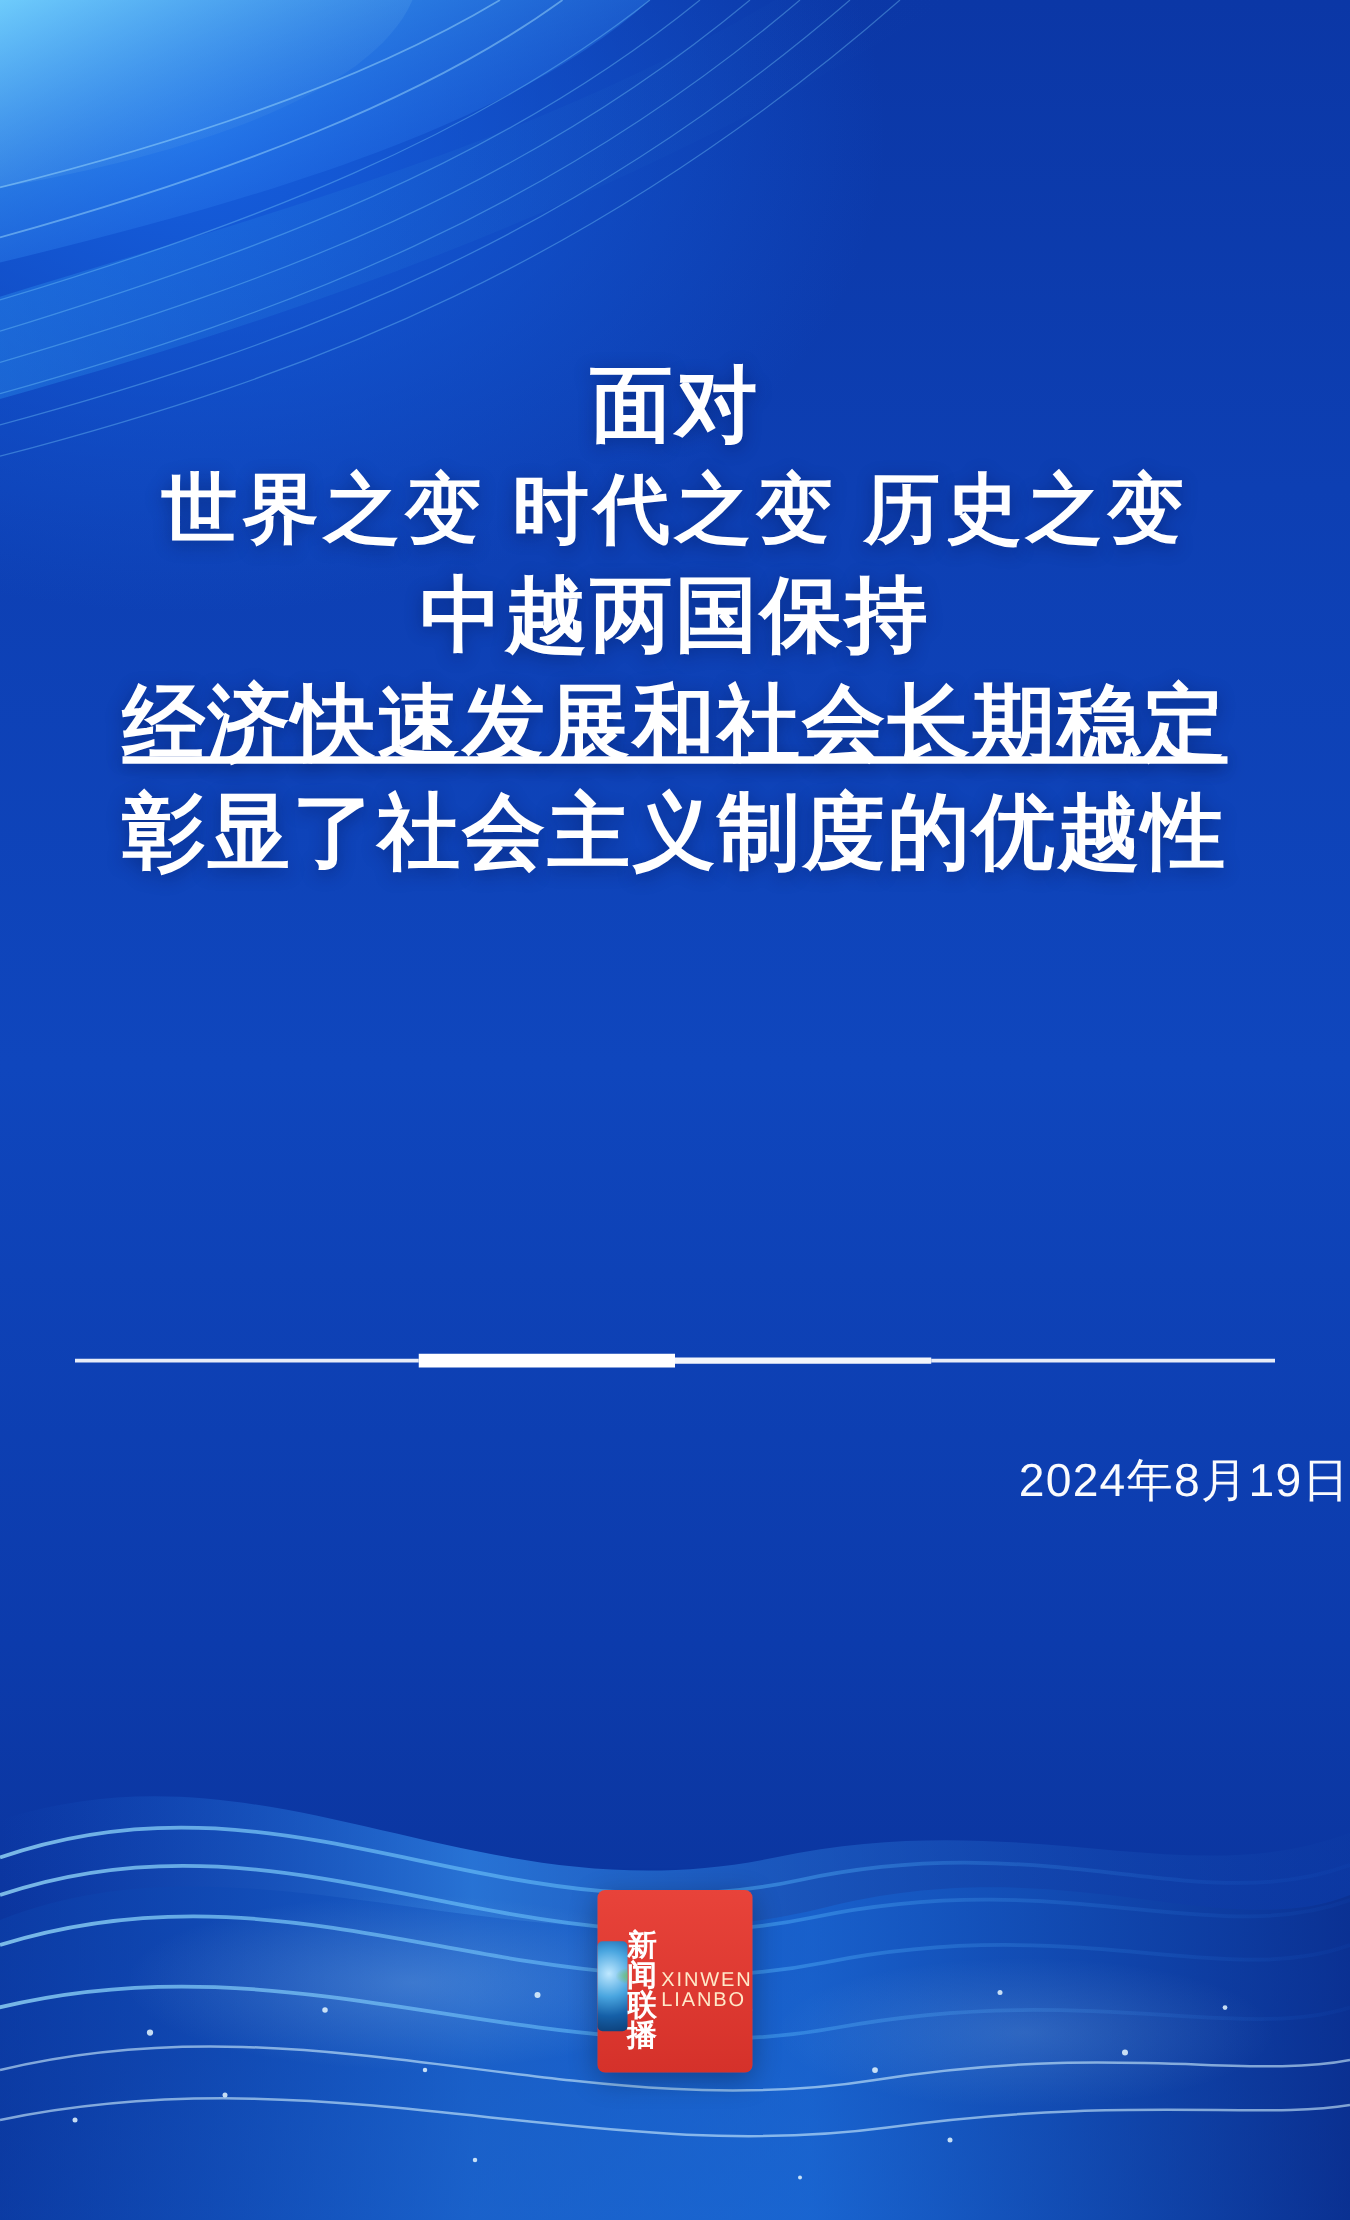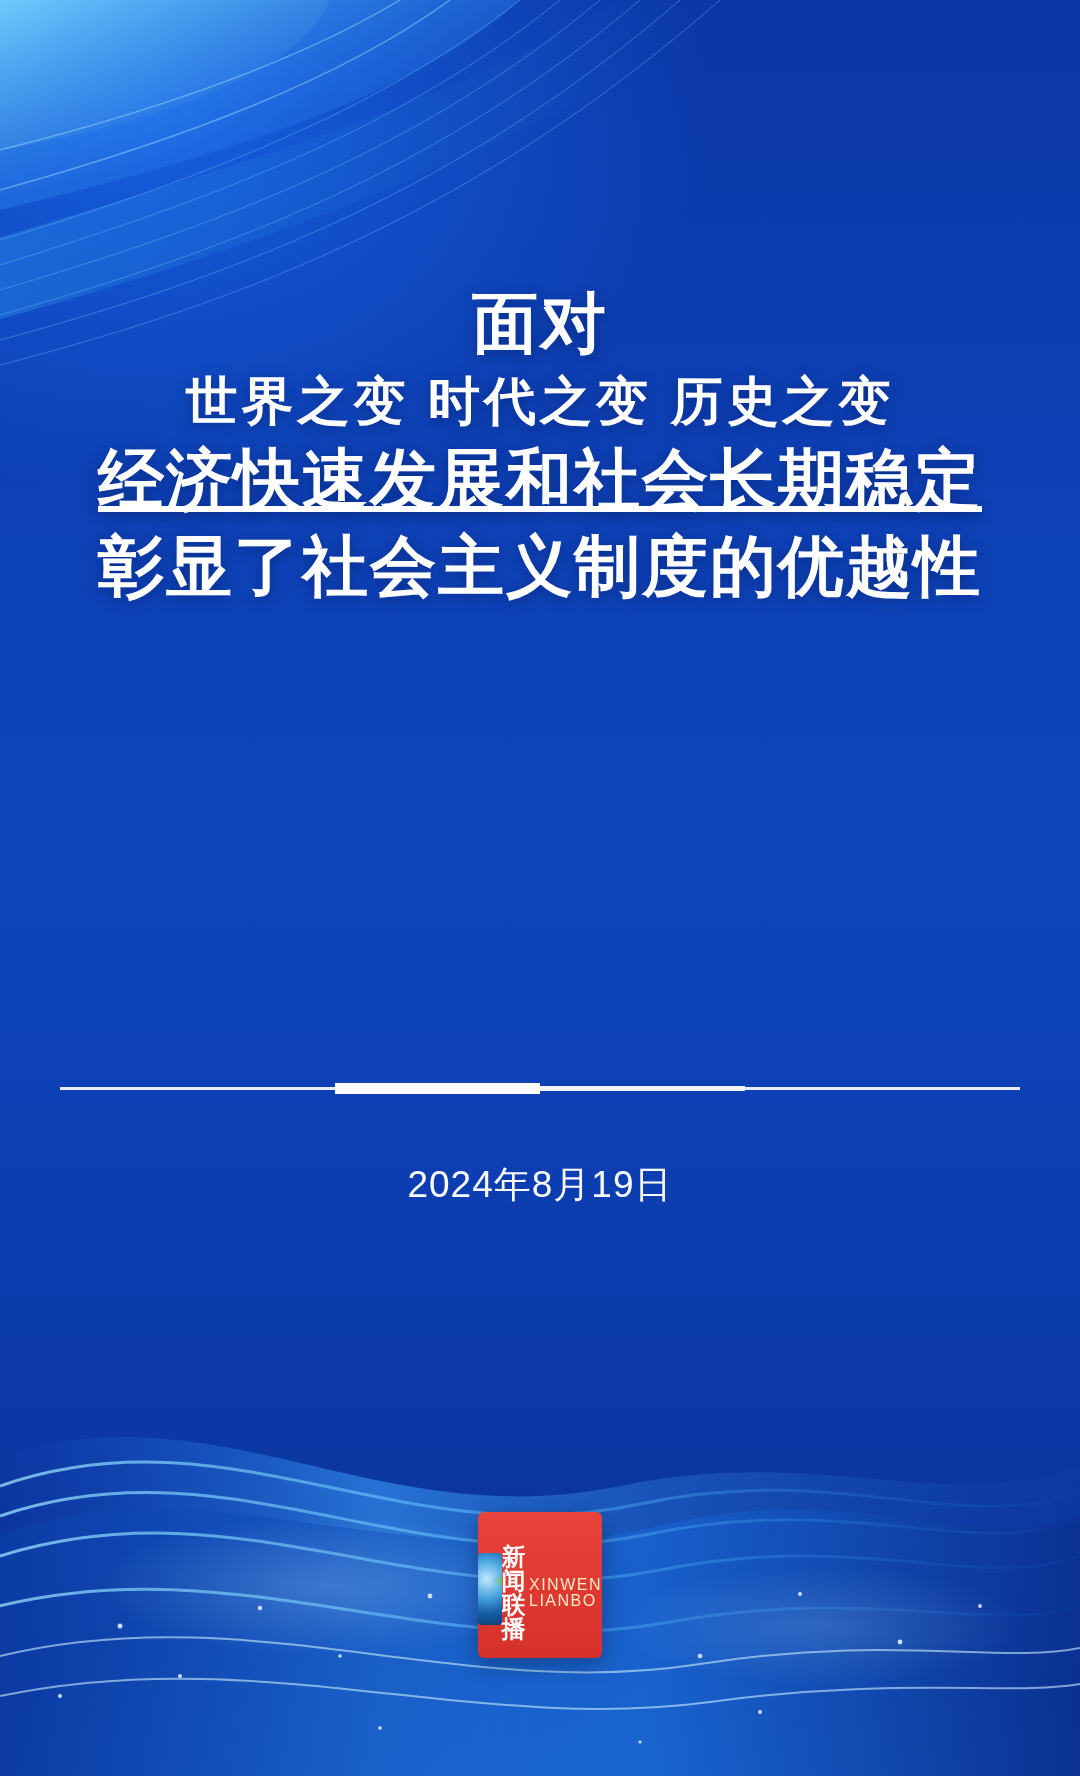--- a/index.html
+++ b/index.html
@@ -46,21 +46,21 @@
     color: #ffffff;
   }
   .quote .line {
     font-weight: bold;
     letter-spacing: 2px;
     line-height: 1.32;
     text-shadow: 0 3px 14px rgba(0, 20, 80, 0.45);
     white-space: nowrap;
   }
   .quote .line.l1 { font-size: 66px; }
-  .quote .line.l2 { font-size: 52px; letter-spacing: 4px; }
+  .quote .line.l2 { font-size: 61px; letter-spacing: 4px; }
   .quote .line.l3 { font-size: 66px; }
   .quote .line.l4 { font-size: 66px; text-decoration: underline; }
   .quote .line.l5 { font-size: 66px; }
   .quote .line.l6 { font-size: 66px; }
 
   
   .divider {
     position: absolute;
     left: 60px;
     top: 1082px;
@@ -93,20 +93,21 @@
     top: 1160px;
     width: 1080px;
     text-align: center;
     color: #ffffff;
   }
   .caption .date {
     font-size: 37px;
     letter-spacing: 1px;
     margin-bottom: 30px;
     opacity: 0.98;
+    text-align: right;
   }
   .caption .event {
     font-size: 37px;
     letter-spacing: 1px;
     opacity: 0.98;
   }
 
   
   .logo {
     position: absolute;
@@ -193,20 +194,21 @@
     </g>
     <g stroke="#a8e4ff" stroke-width="1.4" fill="none" opacity="0.45">
       <path d="M0,150 C160,110 300,60 400,0"></path>
       <path d="M0,190 C180,140 340,80 450,0"></path>
     </g>
   </svg>
 
   <div class="quote">
     <div class="line l1">面对</div>
     <div class="line l2">世界之变 时代之变 历史之变</div>
+    <div class="line l3">中越两国保持</div>
     <div class="line l4">经济快速发展和社会长期稳定</div>
     <div class="line l5">彰显了社会主义制度的优越性</div>
   </div>
 
   <div class="divider">
     <div class="bar-thin"></div>
     <div class="bar-thick"></div>
     <div class="bar-mid"></div>
     <div class="bar-thin"></div>
   </div>

